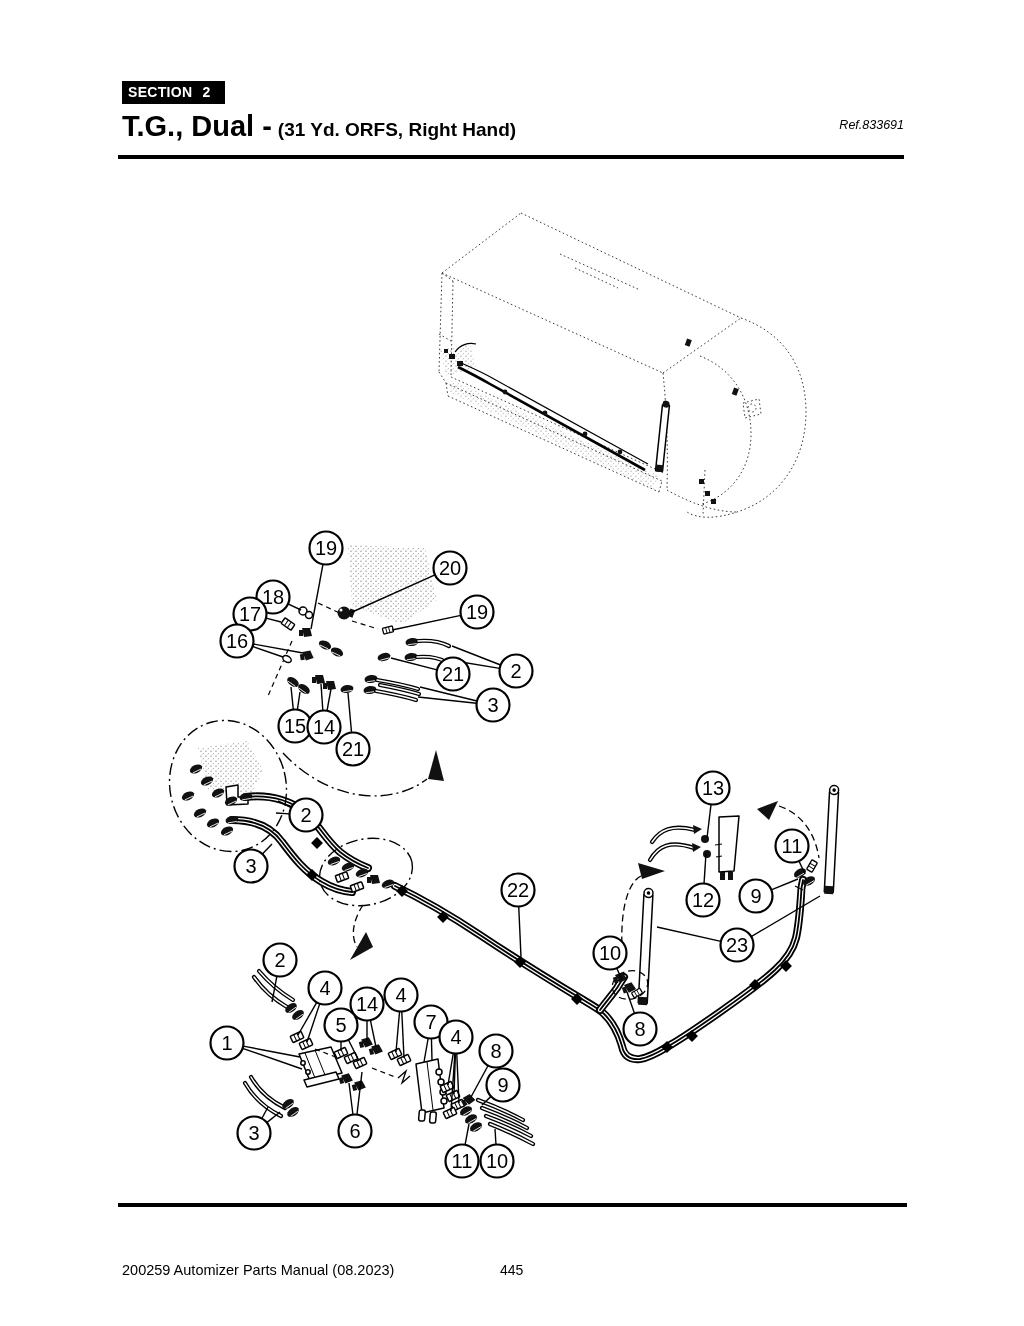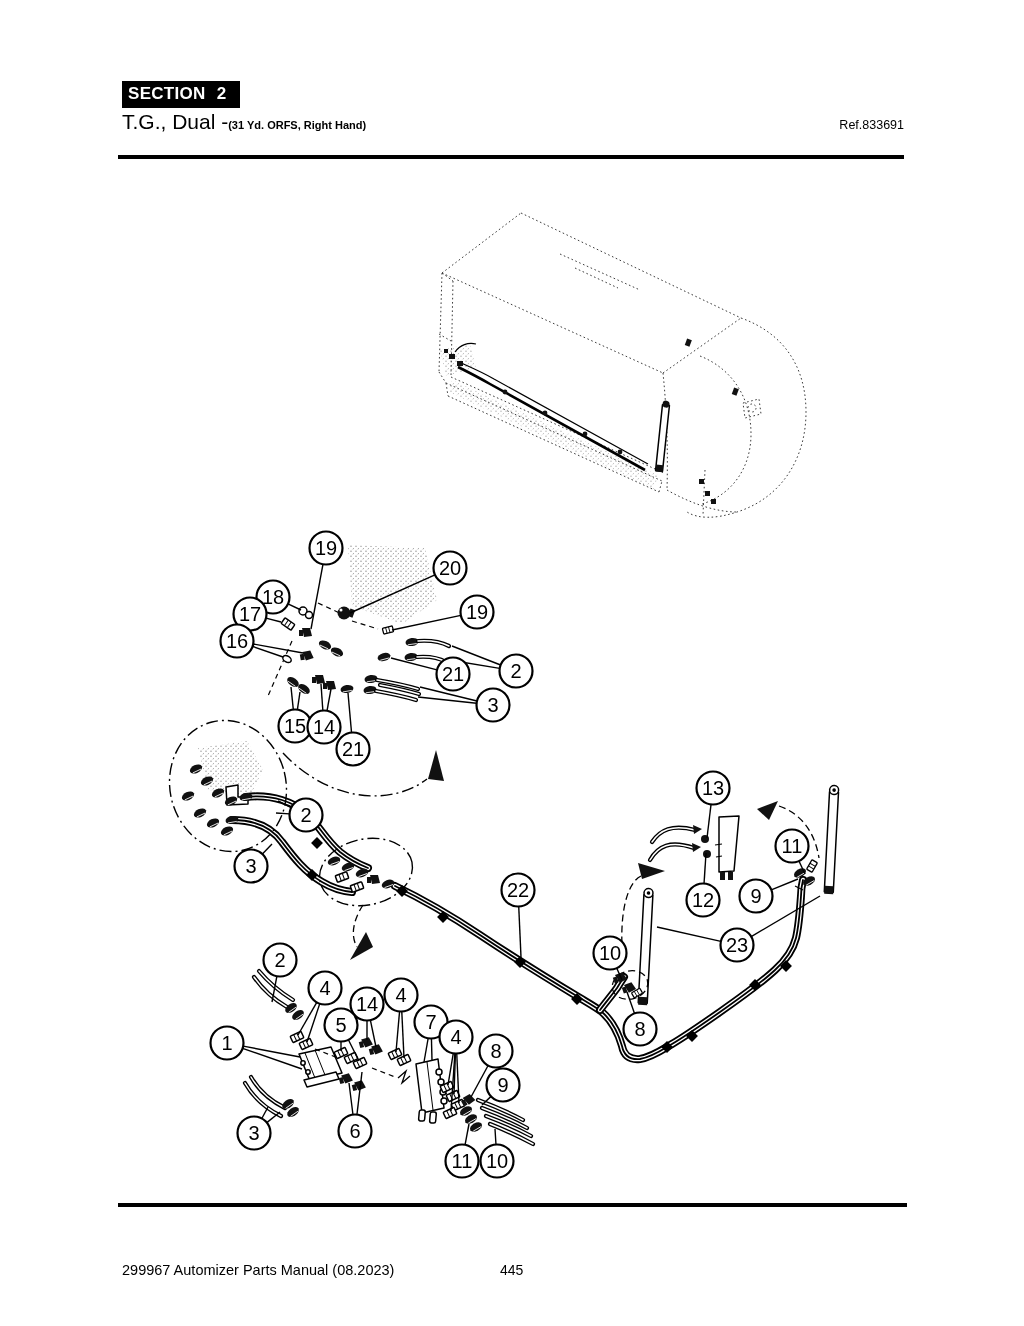--- a/index.html
+++ b/index.html
@@ -1,25 +1,25 @@
 <!DOCTYPE html>
 <html><head>
 <meta charset="utf-8">
 <style>
   html,body{margin:0;padding:0;background:#9a9a9a;}
   .page{position:relative;width:1024px;height:1326px;margin:0 auto;background:#fff;
         font-family:"Liberation Sans",sans-serif;color:#000;overflow:hidden;}
   .badge{position:absolute;left:122px;top:81px;background:#000;color:#fff;
-         font-size:17px;font-weight:700;padding:3px 14px 4px 6px;word-spacing:6px;letter-spacing:.3px;}
+         font-size:14px;font-weight:700;padding:3px 14px 4px 6px;word-spacing:6px;letter-spacing:.3px;}
   .titleline{position:absolute;left:122px;top:110px;width:800px;display:flex;
              align-items:baseline;white-space:nowrap;}
-  .t1{font-size:21px;font-weight:400;}
+  .t1{font-size:29px;font-weight:700;}
   .t2{font-size:20.5px;font-weight:700;margin-left:9px;}
-  .t3{font-size:11px;font-weight:700;}
-  .ref{position:absolute;right:120px;top:118px;font-size:12.5px;}
+  .t3{font-size:19px;font-weight:700;margin-left:6px;}
+  .ref{position:absolute;right:120px;top:118px;font-size:12.5px;font-style:italic;}
   .rule{position:absolute;left:118px;height:4px;background:#000;}
   .rule.top{top:155px;width:786px;}
   .rule.bot{top:1203px;width:789px;}
   .ftr{position:absolute;top:1262px;left:122px;font-size:14.5px;}
   .pagenum{position:absolute;top:1262px;left:500px;font-size:14px;}
   svg.diagram{position:absolute;left:0;top:0;}
 
   .dot{fill:none;stroke:#3c3c3c;stroke-width:1;stroke-dasharray:1.6 2.6;}
   .sol{fill:none;stroke:#000;}
   .phantom{fill:none;stroke:#000;stroke-width:1.4;stroke-dasharray:12 4 2 4;}
@@ -42,21 +42,21 @@
 <div class="page">
 
   <div class="badge">SECTION 2</div>
   <div class="titleline">
     <span class="t1">T.G., Dual -</span>
     <span class="t3">(31 Yd. ORFS, Right Hand)</span>
   </div>
   <div class="ref">Ref.833691</div>
   <div class="rule top"></div>
   <div class="rule bot"></div>
-  <div class="ftr">299967 Automizer Parts Manual (08.2023)</div>
+  <div class="ftr">200259 Automizer Parts Manual (08.2023)</div>
   <div class="pagenum">445</div>
 
   <svg class="diagram" width="1024" height="1326" viewBox="0 0 1024 1326">
     <defs>
       <pattern id="stip" width="5" height="5" patternUnits="userSpaceOnUse">
         <circle cx="1" cy="1.2" r="0.65" fill="#555"></circle>
         <circle cx="3.4" cy="3.6" r="0.55" fill="#777"></circle>
         <circle cx="2.2" cy="4.6" r="0.4" fill="#999"></circle>
       </pattern>
       <g id="nutW">

